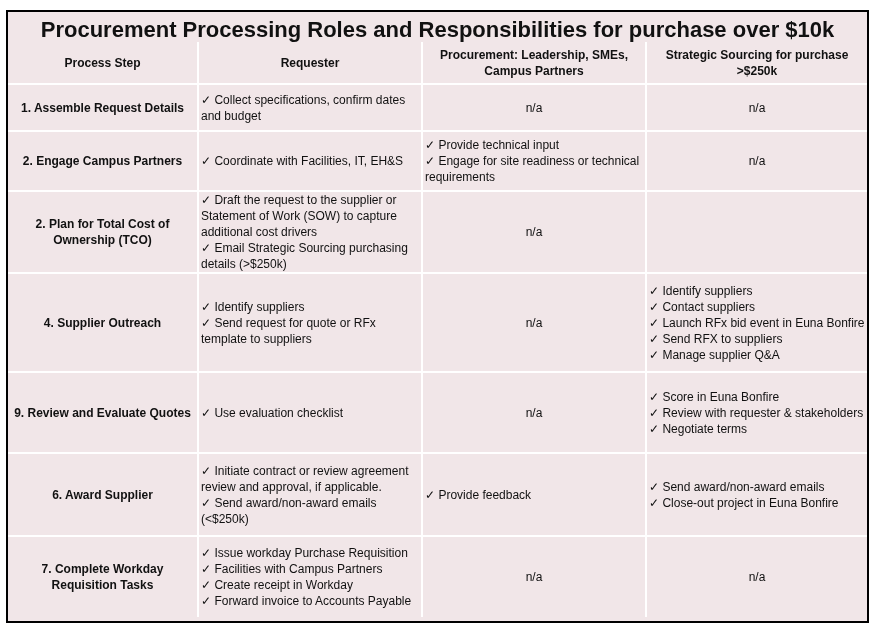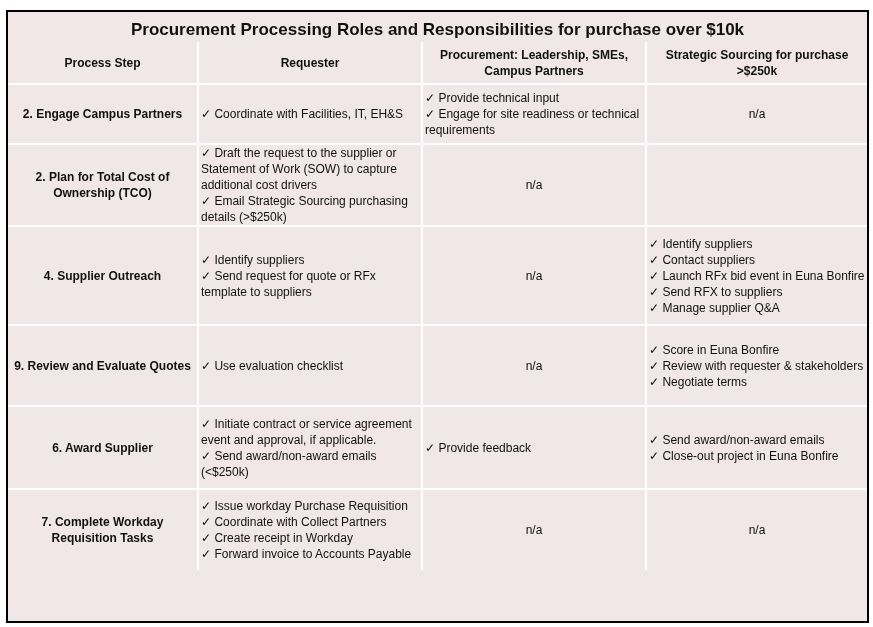--- a/index.html
+++ b/index.html
@@ -2,21 +2,21 @@
 <html><head>
 <meta charset="utf-8">
 <style>
   html, body { margin: 0; padding: 0; background: #ffffff; }
   body { width: 873px; height: 627px; position: relative; overflow: hidden;
          font-family: "Liberation Sans", sans-serif; color: #111; }
   .frame { position: absolute; left: 6px; top: 10px; width: 859px; height: 609px;
            border: 2px solid #000; background: #F1E6E8; }
   .title { position: absolute; left: 0; top: 0; width: 859px; height: 35px;
            border-bottom: 3px solid #000; display: flex; align-items: center; justify-content: center;
-           font-weight: bold; font-size: 17px; }
+           font-weight: bold; font-size: 22px; }
   table { position: absolute; left: 0; top: 30px; border-collapse: collapse; table-layout: fixed;
           width: 859px; }
   td, th { border: 2px solid #ffffff; background: #F1E6E8; font-size: 12px; line-height: 16px;
            padding: 0 2px; vertical-align: middle; }
   tr > :first-child { border-left: none; }
   tr > :last-child { border-right: none; }
   tr:last-child > * { border-bottom: none; }
   thead th { border-top: none; }
   th { font-weight: bold; text-align: center; }
   td.step { font-weight: bold; text-align: center; }
@@ -37,20 +37,32 @@
     </colgroup>
     <thead>
       <tr style="height:42px">
         <th>Process Step</th>
         <th>Requester</th>
         <th>Procurement: Leadership,  SMEs, Campus Partners</th>
         <th>Strategic Sourcing for purchase &gt;$250k</th>
       </tr>
     </thead>
     <tbody id="tbody">
+        <tr style="height: 47px;">
+          <td class="step">1. Assemble Request Details</td>
+          <td>
+            <span class="line">✓ Collect specifications, confirm dates and budget</span>
+          </td>
+          <td class="na">
+            <span class="line">n/a</span>
+          </td>
+          <td class="na">
+            <span class="line">n/a</span>
+          </td>
+        </tr>
         <tr style="height: 60px;">
           <td class="step">2. Engage Campus Partners</td>
           <td>
             <span class="line">✓ Coordinate with Facilities, IT, EH&amp;S</span>
           </td>
           <td>
             <span class="line">✓ Provide technical input</span>
             <span class="line">✓ Engage for site readiness or technical requirements</span>
           </td>
           <td class="na">
@@ -95,36 +107,36 @@
           </td>
           <td>
             <span class="line">✓ Score in Euna Bonfire</span>
             <span class="line">✓ Review with requester &amp; stakeholders</span>
             <span class="line">✓ Negotiate terms</span>
           </td>
         </tr>
         <tr style="height: 83px;">
           <td class="step">6. Award Supplier</td>
           <td>
-            <span class="line">✓ Initiate contract or service agreement event and approval, if applicable.</span>
+            <span class="line">✓ Initiate contract or review agreement review and approval, if applicable.</span>
             <span class="line">✓ Send award/non-award emails (&lt;$250k)</span>
           </td>
           <td>
             <span class="line">✓ Provide feedback</span>
           </td>
           <td>
             <span class="line">✓ Send award/non-award emails</span>
             <span class="line">✓ Close-out project in Euna Bonfire</span>
           </td>
         </tr>
         <tr style="height: 81px;">
           <td class="step">7. Complete Workday Requisition Tasks</td>
           <td>
             <span class="line">✓ Issue workday Purchase Requisition</span>
-            <span class="line">✓ Coordinate with Collect Partners</span>
+            <span class="line">✓ Facilities with Campus Partners</span>
             <span class="line">✓ Create receipt in Workday</span>
             <span class="line">✓ Forward invoice to Accounts Payable</span>
           </td>
           <td class="na">
             <span class="line">n/a</span>
           </td>
           <td class="na">
             <span class="line">n/a</span>
           </td>
         </tr>

